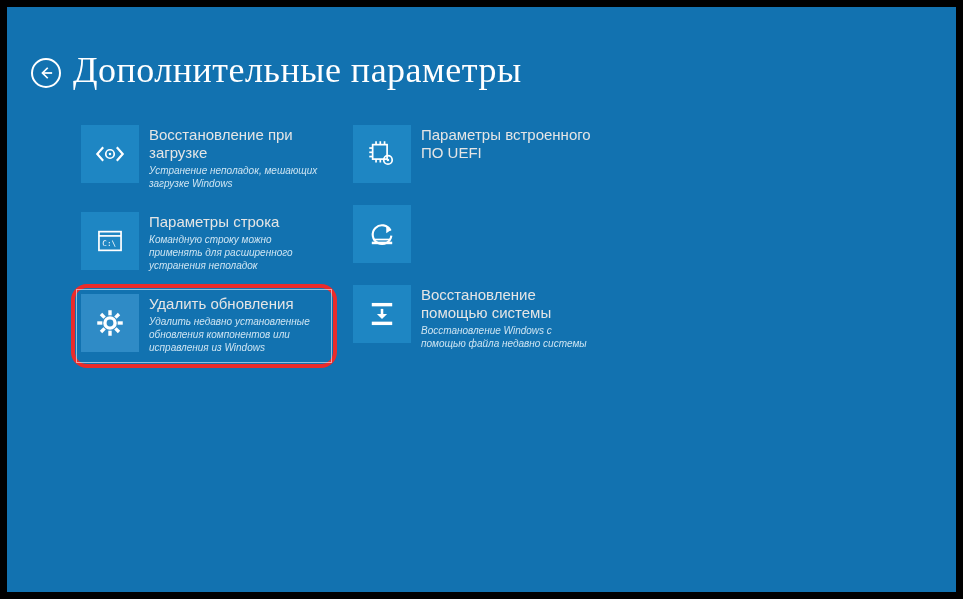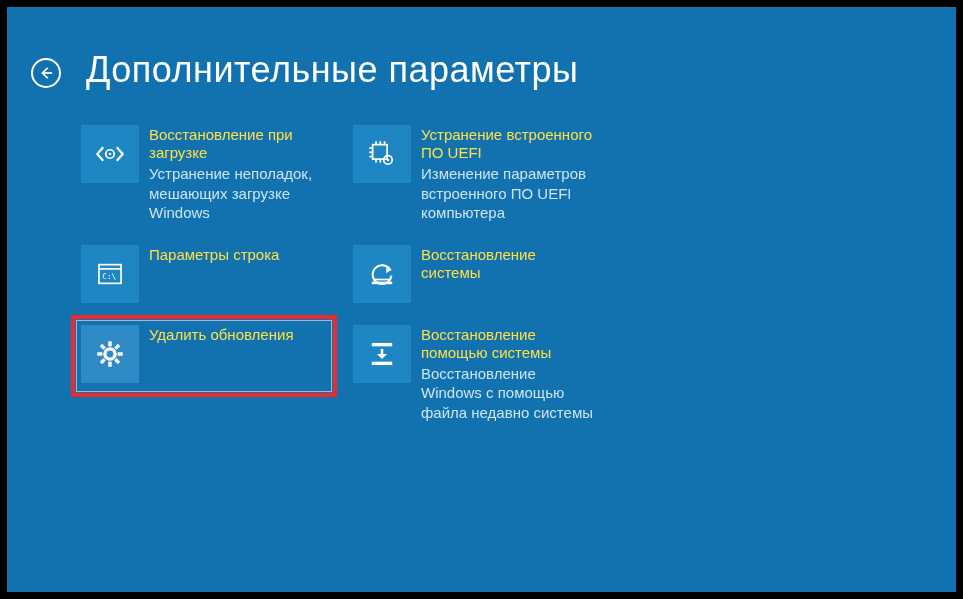--- a/index.html
+++ b/index.html
@@ -21,21 +21,22 @@
       right: 5px;
       bottom: 5px;
       border: 2px solid #000;
       background: #1272b0;
       overflow: hidden;
     }
     .header {
       display: flex;
       align-items: center;
       padding: 42px 0 0 24px;
-      gap: 25px;
+      gap: 12px;
+      font-family: Liberation Serif, serif;
     }
     .back-btn {
       width: 30px;
       height: 30px;
       border: 2px solid #fff;
       border-radius: 50%;
       display: flex;
       align-items: center;
       justify-content: center;
       cursor: pointer;
@@ -66,21 +67,21 @@
     .tile {
       display: flex;
       align-items: flex-start;
       gap: 10px;
       cursor: pointer;
       padding: 2px;
       position: relative;
     }
     .tile.highlighted {
       border: 4px solid #ec2b2a;
-      border-radius: 1px;
+      border-radius: 16px;
       padding: 6px 6px 10px 6px;
       margin: -8px;
     }
     .tile.highlighted .tile-icon {
       background: #2f8bc6;
     }
     .tile.highlighted::after{
       content:"";
       position:absolute;
       inset:1px;
@@ -100,30 +101,31 @@
       width: 34px;
       height: 34px;
     }
     .tile-text {
       display: flex;
       flex-direction: column;
       gap: 2px;
       padding-top: 1px;
     }
     .tile-title {
-      color: #fde047;
+      color: #e5e5e5;
       font-size: 15px;
       font-weight: 400;
       line-height: 1.2;
     }
     .tile-desc {
       color: #cde4f2;
-      font-size: 15px;
+      font-size: 10px;
       font-weight: 400;
       line-height: 1.3;
+      font-style: italic;
     }
   </style>
 </head>
 <body>
 
 <div class="outer-frame">
   <div class="header">
     <div class="back-btn">
       <svg viewBox="0 0 16 16">
         <path d="M10 2 L4 8 L10 14" stroke="#fff" stroke-width="2" fill="none"></path>
@@ -154,20 +156,21 @@
       <div class="tile">
         <div class="tile-icon">
           <svg viewBox="0 0 40 40">
             <rect x="7" y="9" width="26" height="22" stroke="#fff" stroke-width="2" fill="none"></rect>
             <line x1="7" y1="14" x2="33" y2="14" stroke="#fff" stroke-width="2"></line>
             <text x="11" y="26" fill="#fff" font-size="9" font-family="monospace">C:\</text>
           </svg>
         </div>
         <div class="tile-text">
           <div class="tile-title">Параметры строка</div>
+          <div class="tile-desc">Командную строку можно применять для расширенного устранения неполадок</div>
         </div>
       </div>
 
       <div class="tile highlighted">
         <div class="tile-icon">
           <svg viewBox="0 0 40 40">
             <g fill="#fff">
               <circle cx="20" cy="20" r="6" fill="none" stroke="#fff" stroke-width="4"></circle>
               <rect x="18" y="5" width="4" height="6"></rect>
               <rect x="18" y="29" width="4" height="6"></rect>
@@ -175,20 +178,21 @@
               <rect x="29" y="18" width="6" height="4"></rect>
               <rect x="18" y="5" width="4" height="6" transform="rotate(45 20 20)"></rect>
               <rect x="18" y="29" width="4" height="6" transform="rotate(45 20 20)"></rect>
               <rect x="5" y="18" width="6" height="4" transform="rotate(45 20 20)"></rect>
               <rect x="29" y="18" width="6" height="4" transform="rotate(45 20 20)"></rect>
             </g>
           </svg>
         </div>
         <div class="tile-text">
           <div class="tile-title">Удалить обновления</div>
+          <div class="tile-desc">Удалить недавно установленные обновления компонентов или исправления из Windows</div>
         </div>
       </div>
 
     </div>
 
     <div class="col">
 
       <div class="tile">
         <div class="tile-icon">
           <svg viewBox="0 0 40 40">
@@ -199,36 +203,34 @@
             <line x1="13" y1="26" x2="13" y2="30" stroke="#fff" stroke-width="2"></line>
             <line x1="18" y1="26" x2="18" y2="30" stroke="#fff" stroke-width="2"></line>
             <line x1="5" y1="13" x2="9" y2="13" stroke="#fff" stroke-width="2"></line>
             <line x1="5" y1="18" x2="9" y2="18" stroke="#fff" stroke-width="2"></line>
             <line x1="5" y1="23" x2="9" y2="23" stroke="#fff" stroke-width="2"></line>
             <circle cx="27" cy="27" r="5" fill="none" stroke="#fff" stroke-width="2"></circle>
             <circle cx="27" cy="27" r="1.5" fill="#fff"></circle>
           </svg>
         </div>
         <div class="tile-text">
-          <div class="tile-title">Устранение встроенного ПО UEFI</div>
-          <div class="tile-desc">Изменение параметров встроенного ПО UEFI компьютера</div>
+          <div class="tile-title">Параметры встроенного ПО UEFI</div>
         </div>
       </div>
 
       <div class="tile">
         <div class="tile-icon">
           <svg viewBox="0 0 40 40">
             <path d="M 30 16 A 11 11 0 1 0 31 22" stroke="#fff" stroke-width="2.5" fill="none"></path>
             <path d="M25 11 L31 15 L25 19 Z" fill="#fff"></path>
             <rect x="8" y="29" width="24" height="3" fill="#fff"></rect>
             <rect x="10" y="25.5" width="20" height="2" fill="#fff"></rect>
           </svg>
         </div>
         <div class="tile-text">
-          <div class="tile-title">Восстановление системы</div>
         </div>
       </div>
 
       <div class="tile">
         <div class="tile-icon">
           <svg viewBox="0 0 40 40">
             <rect x="8" y="7" width="24" height="4" fill="#fff"></rect>
             <rect x="8" y="29" width="24" height="4" fill="#fff"></rect>
             <line x1="20" y1="14" x2="20" y2="22" stroke="#fff" stroke-width="3"></line>
             <path d="M14 20 L20 26 L26 20 Z" fill="#fff"></path>

